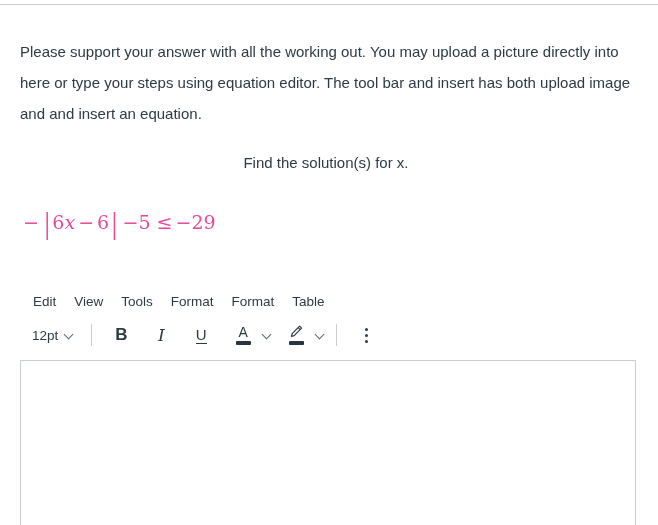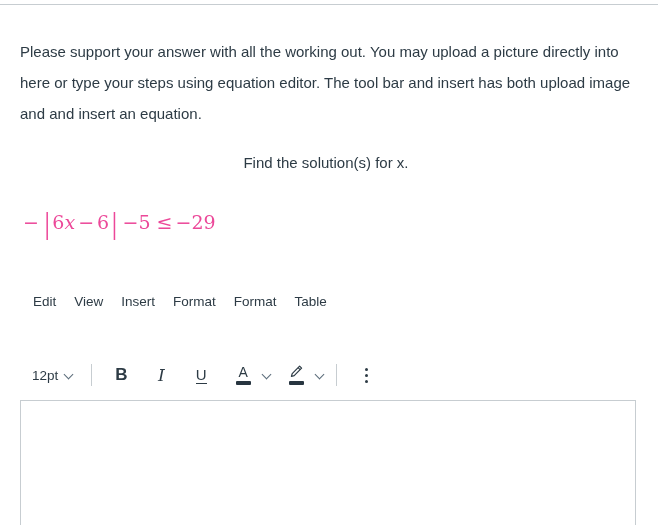--- a/index.html
+++ b/index.html
@@ -104,21 +104,20 @@
     cursor: pointer;
     white-space: nowrap;
   }
 
   .toolbar {
     display: flex;
     align-items: center;
     height: 38px;
     padding-left: 4px;
     gap: 0;
-    margin-top: 40px;
   }
   .tb-select {
     display: flex;
     align-items: center;
     gap: 7px;
     font-size: 13.5px;
     color: #2d3b45;
     padding: 5px 8px;
     border-radius: 3px;
     cursor: pointer;
@@ -249,21 +248,21 @@
   </div>
 
 
 </div>
 
 <div class="rce">
 
   <div class="menubar">
     <div class="menu-item">Edit</div>
     <div class="menu-item">View</div>
-    <div class="menu-item">Insert</div>
+    <div class="menu-item">Tools</div>
     <div class="menu-item">Format</div>
     <div class="menu-item">Format</div>
     <div class="menu-item">Table</div>
   </div>
 
   <div class="toolbar">
 
     <div class="tb-select">
       <span>12pt</span>
       <span class="chev"></span>

